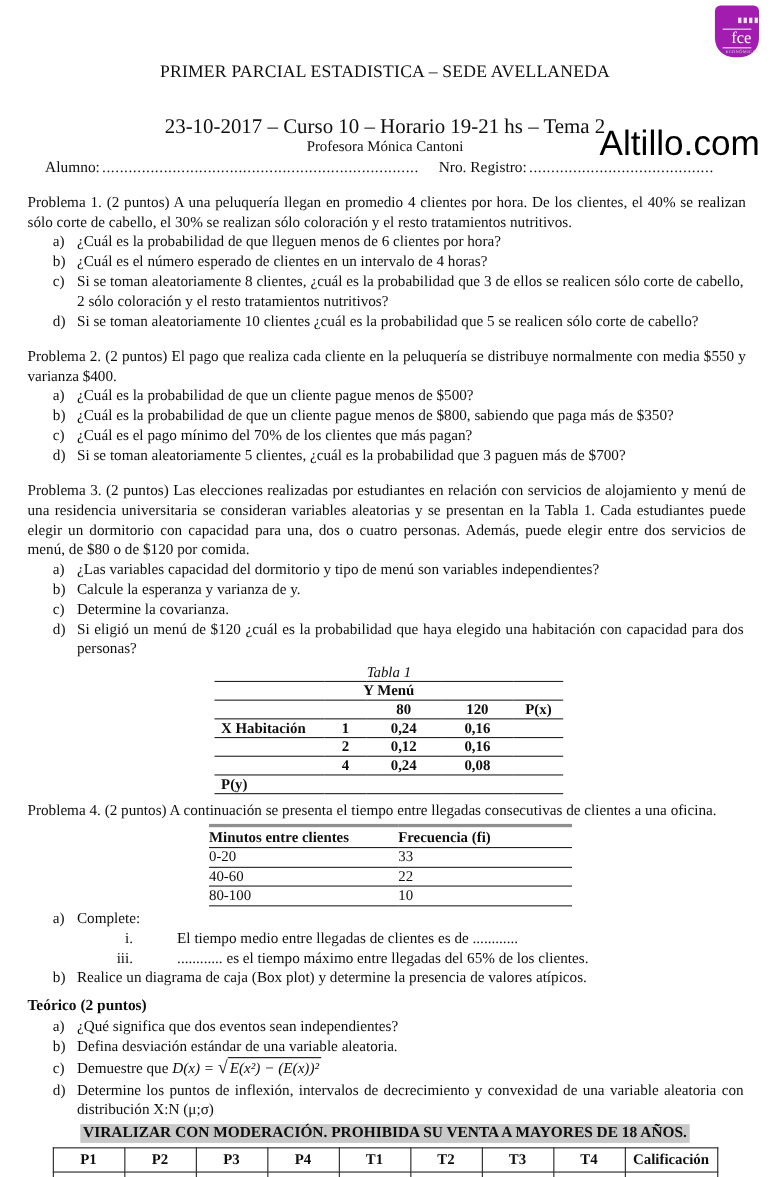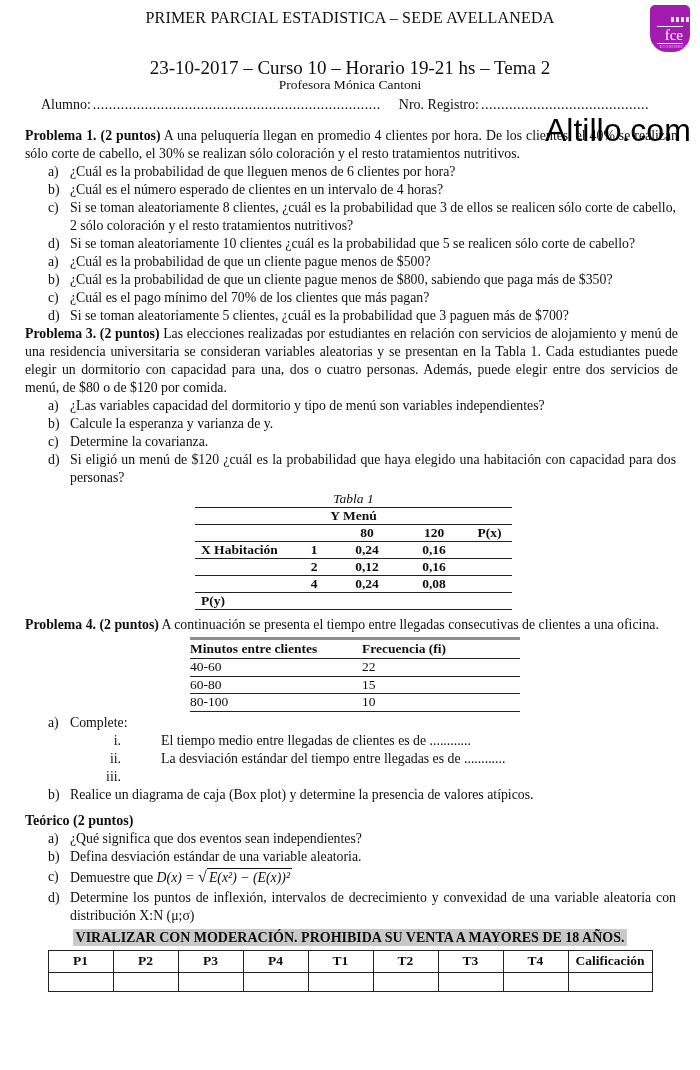--- a/index.html
+++ b/index.html
@@ -3,21 +3,21 @@
 <meta charset="utf-8">
 <style>
   html,body{margin:0;padding:0;background:#fff;}
   .page{
     position:relative; width:700px; height:1070px; overflow:hidden;
     background:#fff; color:#0e0e0e;
     font-family:"Liberation Serif", serif;
   }
   
   header{ text-align:center; padding-top:8px; }
-  .title{ font-size:16px; line-height:19px; letter-spacing:.2px; }
+  .title{ font-size:16px; line-height:19px; letter-spacing:.2px;margin-top:48px; }
   .subtitle{ font-size:19px; line-height:17px;margin-top:32px; }
   .prof{ font-size:13.5px; line-height:17px; }
   .alumno-row{ display:flex; padding-left:41px; font-size:14px; line-height:19px; margin-top:2px; text-align:left; }
   .dots{ overflow:hidden; white-space:nowrap; letter-spacing:.5px; flex:none; }
   .dots.w1{ width:288px; margin-right:18px; }
   .dots.w2{ width:168px; }
   .lbl{ flex:none; margin-right:2px; }
   
   .watermark{
     position:absolute; left:545px; top:112px;
@@ -30,22 +30,22 @@
   }
   .logo-bars span{ display:inline-block; width:3px; height:5px; background:#e8e8e8; margin:0 1px; }
   .logo-text{
     font-size:15px; line-height:16px; width:26px; margin:0 auto;
     border-top:1px solid #eee; border-bottom:1px solid #eee;
   }
   .logo-sub{ font-size:4px; letter-spacing:.4px; line-height:6px; color:#ddd; }
   
   .problem{ margin:0 22px 0 25px; }
   .intro{ text-align:justify; font-size:13.8px; line-height:18px; margin:0; }
-  .phead{ font-weight:bold; }
-  .m1{ margin-top:13px; } .m2{ margin-top:14px; } .m3{ }
+  .phead{ font-weight:normal; }
+  .m1{ margin-top:13px; } .m2{ margin-top:14px; } .m3{ margin-top:14px; }
   .item{ display:flex; padding-left:23px; font-size:13.8px; line-height:18px; }
   .il{ width:22px; flex:none; }
   .it{ flex:1; text-align:justify; padding-right:2px; }
   .sub{ display:flex; padding-left:58px; font-size:13.8px; line-height:18px; }
   .sl{ width:38px; text-align:right; flex:none; }
   .st{ margin-left:40px; }
   
   .t1-title{ font-style:italic; text-align:center; width:317px; margin:4px 0 0 195px; font-size:13.5px; line-height:16px; }
   table.t1{ border-collapse:collapse; border-top:1.5px solid #222; margin-left:195px; width:317px; }
   .t1 td{ border-bottom:1.5px solid #222; text-align:center; padding:0 2px; height:15.5px; font-weight:bold; font-size:13.5px; }
@@ -108,20 +108,21 @@
         <span class="il">c)</span>
         <span class="it">Si se toman aleatoriamente 8 clientes, ¿cuál es la probabilidad que 3 de ellos se realicen sólo corte de cabello, 2 sólo coloración y el resto tratamientos nutritivos?</span>
       </div>
     <div class="item">
         <span class="il">d)</span>
         <span class="it">Si se toman aleatoriamente 10 clientes ¿cuál es la probabilidad que 5 se realicen sólo corte de cabello?</span>
       </div>
   </section>
 
   <section class="problem">
+    <p class="intro m2"><b class="phead">Problema 2. (2 puntos)</b> <span>El pago que realiza cada cliente en la peluquería se distribuye normalmente con media $550 y varianza $400.</span></p>
     <div class="item">
         <span class="il">a)</span>
         <span class="it">¿Cuál es la probabilidad de que un cliente pague menos de $500?</span>
       </div>
     <div class="item">
         <span class="il">b)</span>
         <span class="it">¿Cuál es la probabilidad de que un cliente pague menos de $800, sabiendo que paga más de $350?</span>
       </div>
     <div class="item">
         <span class="il">c)</span>
@@ -211,48 +212,45 @@
     <colgroup>
         <col style="width:172px">
         <col style="width:158px">
       </colgroup>
     <tbody>
         <tr class="head">
       <td>Minutos entre clientes</td>
       <td>Frecuencia (fi)</td>
     </tr>
     <tr>
+          <td>0-20</td>
+          <td>33</td>
+        </tr>
+    <tr>
           <td>40-60</td>
           <td>22</td>
-        </tr>
-    <tr>
-          <td>60-80</td>
-          <td>15</td>
         </tr>
     <tr>
           <td>80-100</td>
           <td>10</td>
         </tr>
   </tbody>
     </table>
   <section class="problem" style="margin-top:2px">
     <div class="item">
         <span class="il">a)</span>
         <span class="it">Complete:</span>
       </div>
     <div class="sub">
         <span class="sl">i.</span>
         <span class="st">El tiempo medio entre llegadas de clientes es de ............</span>
       </div>
     <div class="sub">
-        <span class="sl">ii.</span>
-        <span class="st">La desviación estándar del tiempo entre llegadas es de ............</span>
-      </div>
-    <div class="sub">
         <span class="sl">iii.</span>
+        <span class="st">............ es el tiempo máximo entre llegadas del 65% de los clientes.</span>
       </div>
     <div class="item">
         <span class="il">b)</span>
         <span class="it">Realice un diagrama de caja (Box plot) y determine la presencia de valores atípicos.</span>
       </div>
   </section>
 
   <div class="theading">Teórico (2 puntos)</div>
   <section class="problem">
     <div class="item">

